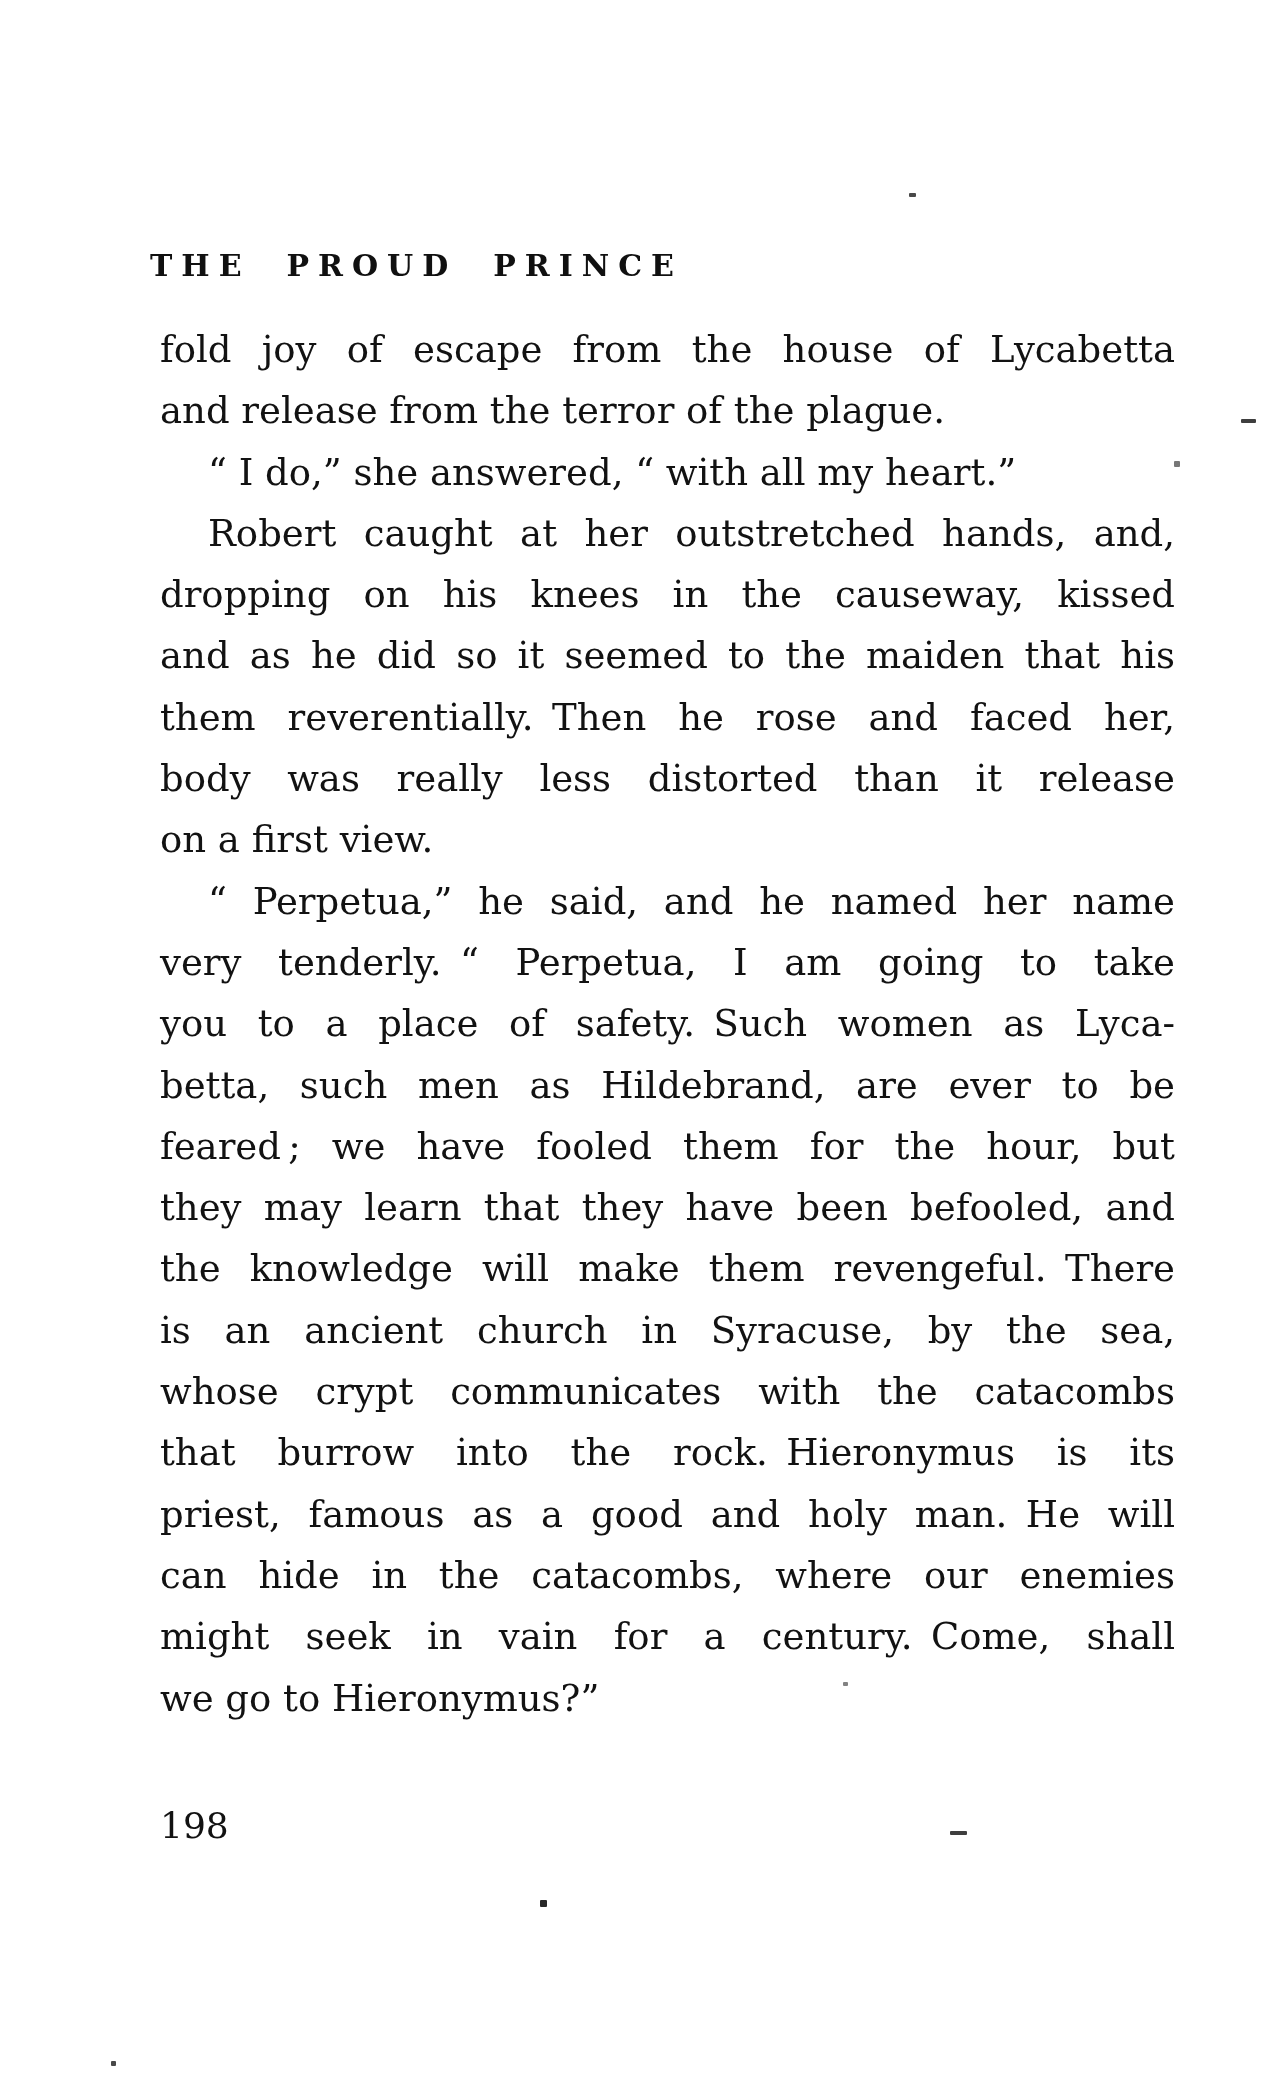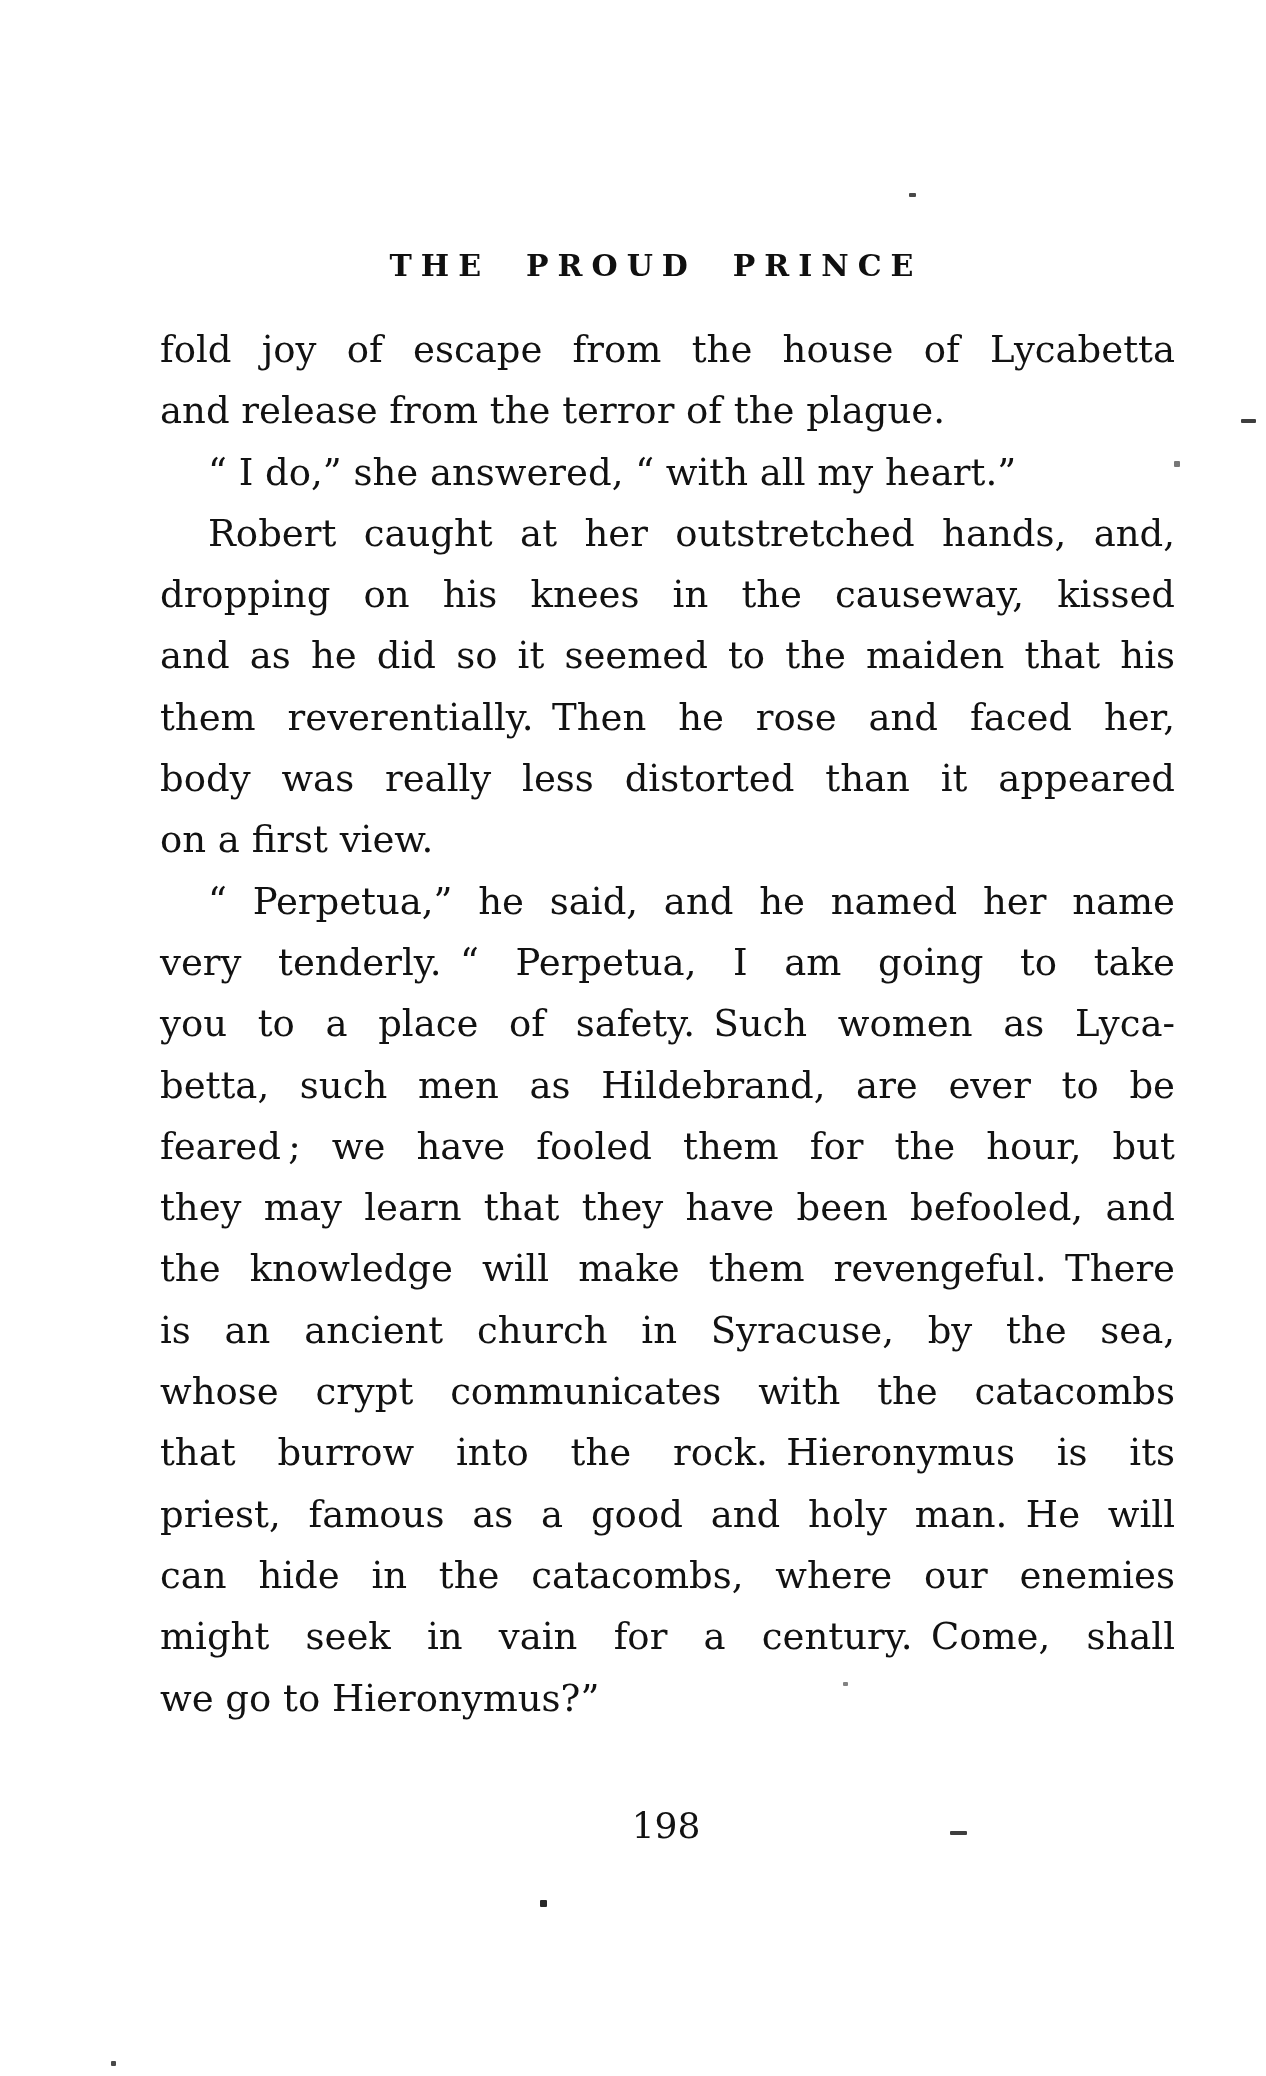--- a/index.html
+++ b/index.html
@@ -15,21 +15,20 @@
     background: #ffffff;
     overflow: hidden;
     font-family: "DejaVu Serif", "Liberation Serif", serif;
     color: #121212;
   }
   .running-header {
     position: absolute;
     left: 150px;
     width: 1012px;
     top: 248px;
-    text-align: center;
     font-size: 30px;
     font-weight: 700;
     letter-spacing: 0.30em;
     word-spacing: 0.55em;
     color: #101010;
     white-space: nowrap;
   }
   .body-text {
     position: absolute;
     left: 160px;
@@ -49,21 +48,20 @@
     text-align-last: justify;
   }
   .line.indent {
     padding-left: 48px;
   }
   .page-number {
     position: absolute;
     left: 160px;
     width: 1012px;
     top: 1802px;
-    text-align: center;
     font-size: 36px;
     line-height: 48px;
     font-variant-numeric: oldstyle-nums;
     font-feature-settings: "onum" 1;
     color: #121212;
   }
   .speck {
     position: absolute;
     background: #1c1c1c;
     border-radius: 1px;
@@ -76,21 +74,21 @@
   <div class="running-header">THE PROUD PRINCE</div>
 
   <div class="body-text">
       <div class="line fill">fold joy of escape from the house of Lycabetta</div>
       <div class="line">and release from the terror of the plague.</div>
       <div class="line indent">“ I do,” she answered, “ with all my heart.”</div>
       <div class="line indent fill">Robert caught at her outstretched hands, and,</div>
       <div class="line fill">dropping on his knees in the causeway, kissed</div>
       <div class="line fill">and as he did so it seemed to the maiden that his</div>
       <div class="line fill">them reverentially. Then he rose and faced her,</div>
-      <div class="line fill">body was really less distorted than it appeared</div>
+      <div class="line fill">body was really less distorted than it release</div>
       <div class="line">on a first view.</div>
       <div class="line indent fill">“ Perpetua,” he said, and he named her name</div>
       <div class="line fill">very tenderly. “ Perpetua, I am going to take</div>
       <div class="line fill">you to a place of safety. Such women as Lyca-</div>
       <div class="line fill">betta, such men as Hildebrand, are ever to be</div>
       <div class="line fill">feared ; we have fooled them for the hour, but</div>
       <div class="line fill">they may learn that they have been befooled, and</div>
       <div class="line fill">the knowledge will make them revengeful. There</div>
       <div class="line fill">is an ancient church in Syracuse, by the sea,</div>
       <div class="line fill">whose crypt communicates with the catacombs</div>

